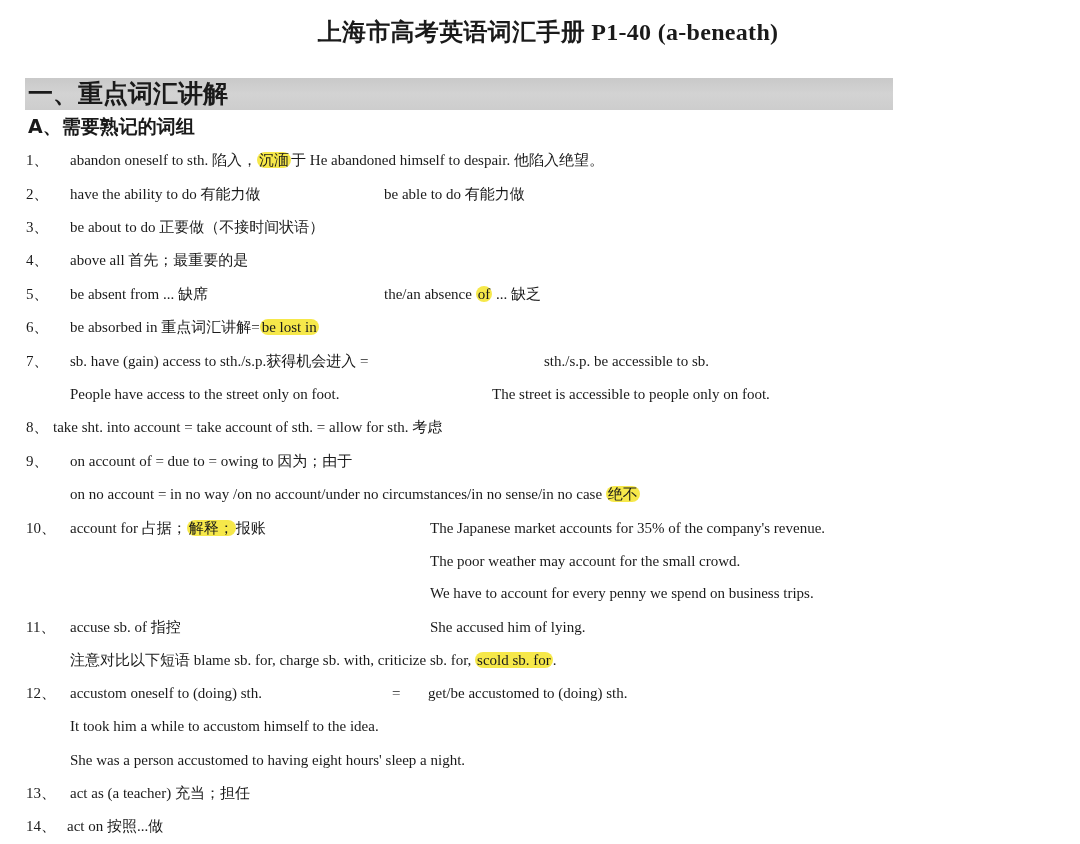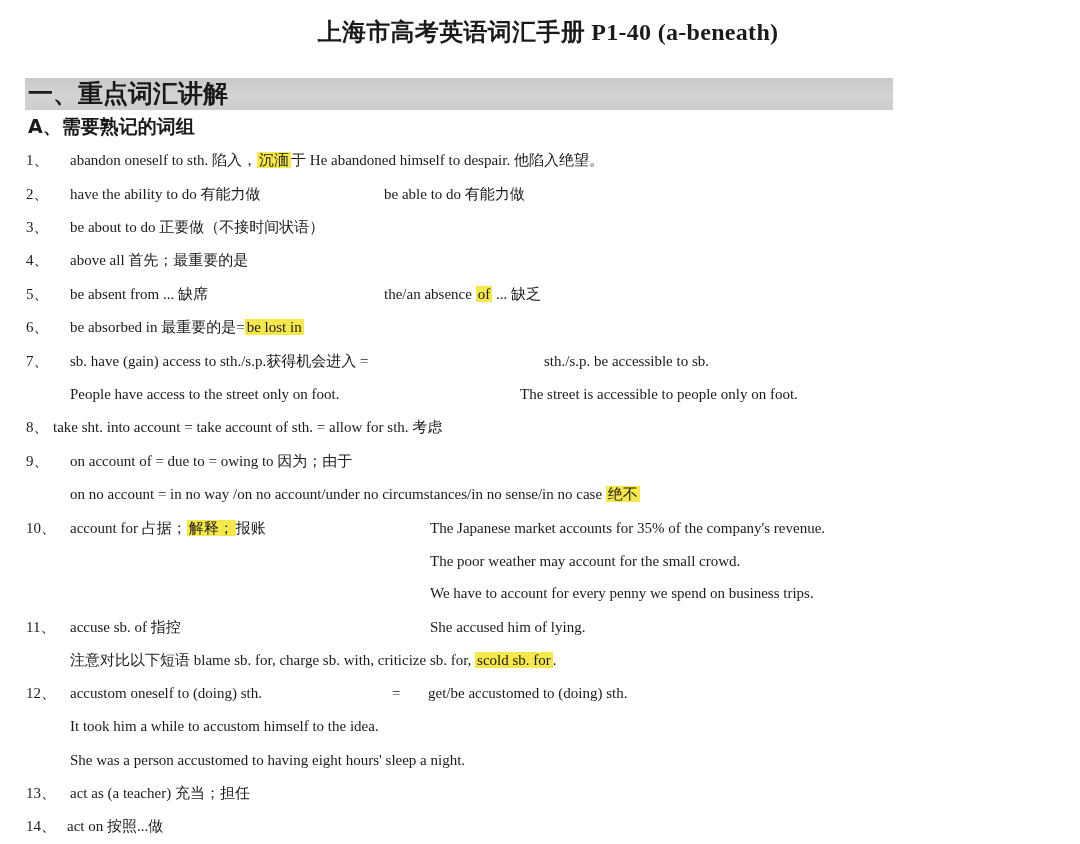--- a/index.html
+++ b/index.html
@@ -21,21 +21,21 @@
       font-family: "DejaVu Sans", "Liberation Sans", sans-serif; line-height: 32px;
     }
     .subhead {
       position: absolute; left: 28px; top: 114px; font-size: 19px; font-weight: bold;
       font-family: "DejaVu Sans", "Liberation Sans", sans-serif;
     }
     .line {
       position: absolute; font-size: 15px; white-space: nowrap; line-height: 24px;
     }
     .num { position: absolute; left: 26px; }
-    .hl { background: #f6e84a; padding: 0 2px; border-radius: 0; }
+    .hl { background: #f6e84a; padding: 0 2px; border-radius: 8px; }
   </style>
 </head>
 <body>
 
 <div class="title">上海市高考英语词汇手册 P1-40 (a-beneath)</div>
 
 <div class="section-bar">
   <span>一、重点词汇讲解</span>
 </div>
 <div class="subhead">A、需要熟记的词组</div>
@@ -66,30 +66,30 @@
 <div class="line" style="top:282px;left:0">
   <span class="num">5、</span>
   <span style="position:absolute;left:70px">be absent from ...  缺席</span>
   <span style="position:absolute;left:384px">
     <span>the/an absence </span><span class="hl">of</span><span> ...  缺乏</span>
   </span>
 </div>
 
 <div class="line" style="top:315px;left:0">
   <span class="num">6、</span>
-  <span style="position:absolute;left:70px"><span>be absorbed in  最重要的是=</span><span class="hl">be lost in</span></span>
+  <span style="position:absolute;left:70px"><span>be absorbed in  重点词汇讲解=</span><span class="hl">be lost in</span></span>
 </div>
 
 <div class="line" style="top:349px;left:0">
   <span class="num">7、</span>
   <span style="position:absolute;left:70px">sb. have (gain) access to sth./s.p.获得机会进入  =</span>
   <span style="position:absolute;left:544px">sth./s.p. be accessible to sb.</span>
 </div>
 <div class="line" style="top:382px;left:70px">People have access to the street only on foot.</div>
-<div class="line" style="top:382px;left:520px">The street is accessible to people only on foot.</div>
+<div class="line" style="top:382px;left:492px">The street is accessible to people only on foot.</div>
 
 <div class="line" style="top:415px;left:0">
   <span class="num">8、</span>
   <span style="position:absolute;left:53px">take sht. into account = take account of sth. = allow for sth.  考虑</span>
 </div>
 
 <div class="line" style="top:449px;left:0">
   <span class="num">9、</span>
   <span style="position:absolute;left:70px">on account of = due to = owing to  因为；由于</span>
 </div>

